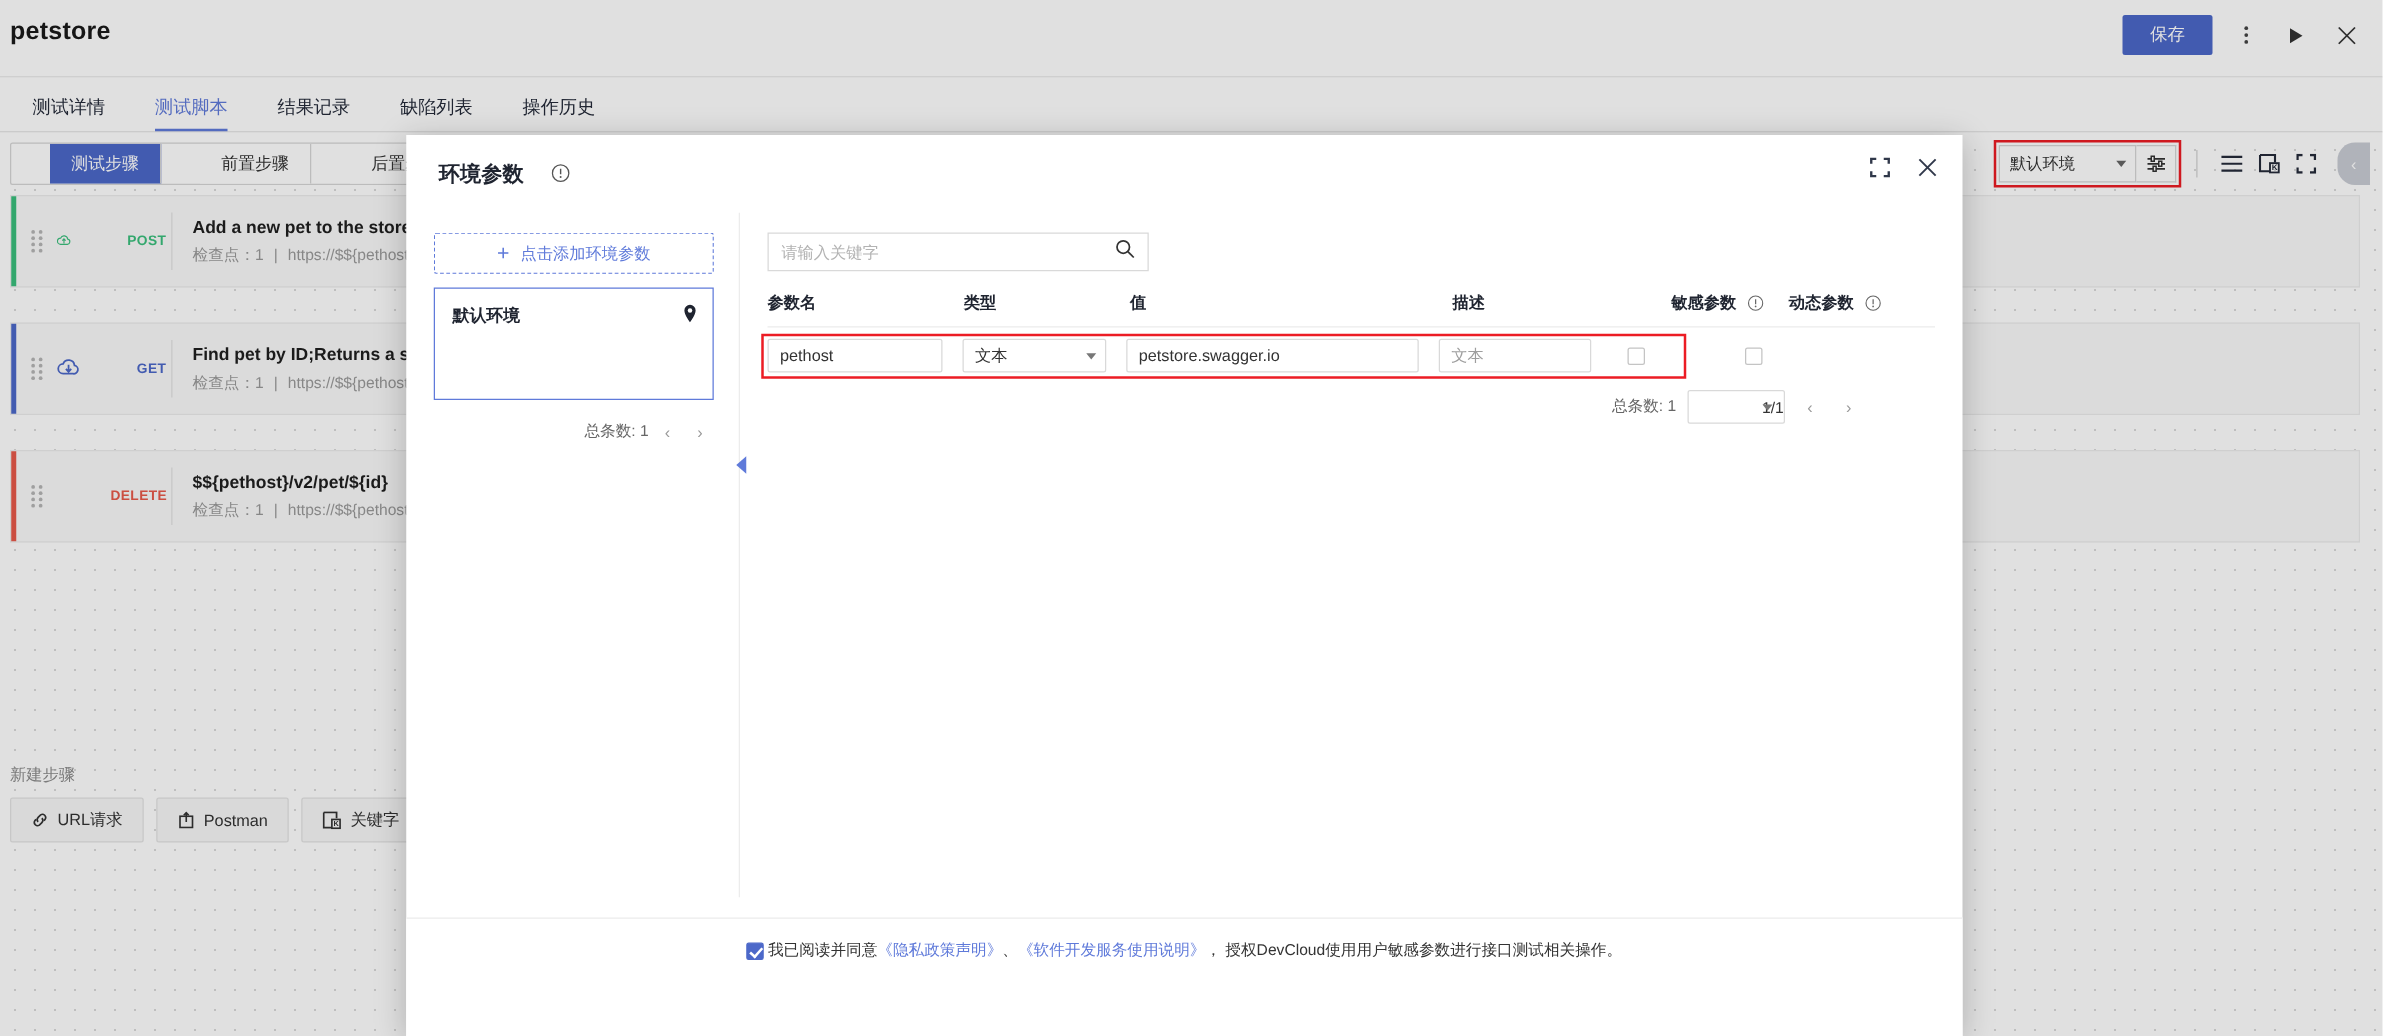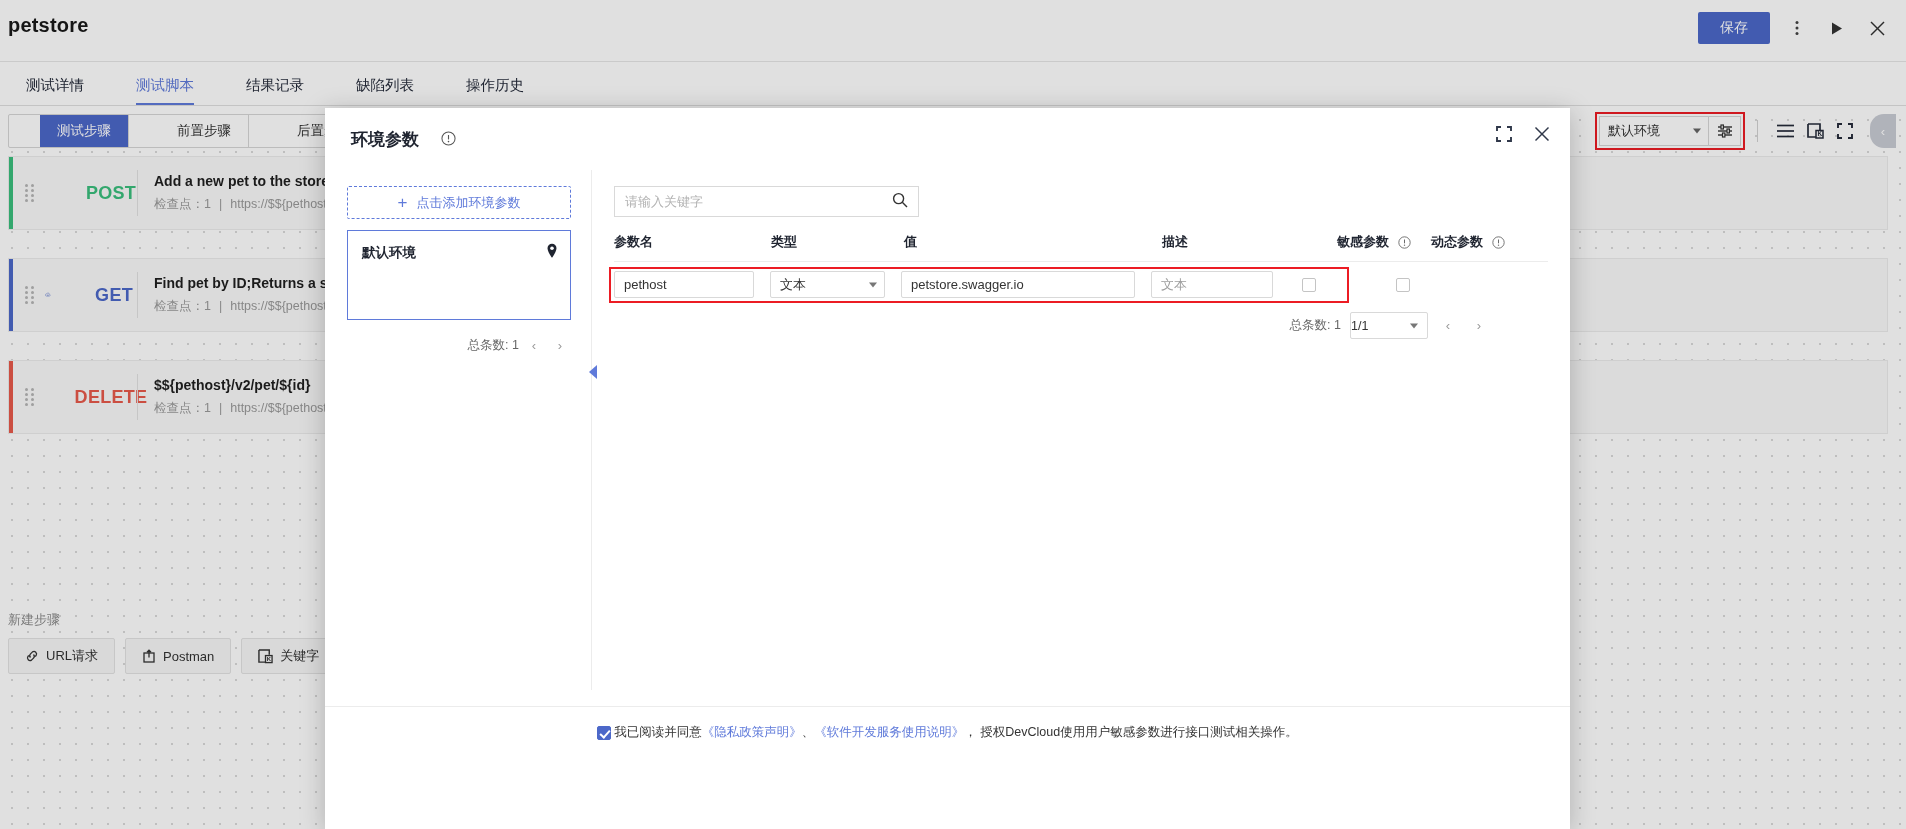--- a/index.html
+++ b/index.html
@@ -38,21 +38,21 @@
   }
   .icon-btn {
     width: 26px; height: 26px; display: flex; align-items: center;
     justify-content: center; cursor: pointer; color: #333;
   }
 
   
   .navtabs {
     position: absolute; left: 0; top: 62px; width: 1906px; height: 44px;
     background: #ffffff; border-bottom: 1px solid #e0e0e0;
-    display: flex; align-items: flex-end; padding-left: 6px; gap: 12px;
+    display: flex; align-items: flex-end; padding-left: 6px;
   }
   .navtab {
     font-size: 14.5px; color: #252b3a; padding: 0 20px 10px 20px;
     cursor: pointer; position: relative;
   }
   .navtab.active { color: #5f7ada; }
   .navtab.active::after {
     content: ""; position: absolute; left: 20px; right: 20px; bottom: 0;
     height: 2px; background: #5f7ada;
   }
@@ -128,21 +128,21 @@
   .step-accent { position: absolute; left: 0; top: 0; bottom: 0; width: 4px; }
   .grip {
     width: 12px; margin-left: 16px; display: grid;
     grid-template-columns: repeat(2, 3px); gap: 2px 3px;
   }
   .grip i { width: 3px; height: 3px; background: #b5b5b5; border-radius: 50%; display:block; }
   .method-cell {
     width: 88px; display: flex; align-items: center; justify-content: center;
     margin-left: 8px;
   }
-  .method-label { font-size: 18px; font-weight: bold; letter-spacing: .3px; padding-left: 44px; }
+  .method-label { font-size: 11px; font-weight: bold; letter-spacing: .3px; padding-left: 44px; }
   .vline { width: 1px; height: 46px; background: #e2e2e2; margin: 0 16px 0 4px; }
   .step-texts { display: flex; flex-direction: column; gap: 7px; }
   .step-title { font-size: 14px; font-weight: bold; color: #1f1f1f; }
   .step-sub { font-size: 12.5px; color: #9a9a9a; }
   .step-sub .sep { margin: 0 8px; }
 
   
   .newstep-label {
     position: absolute; left: 8px; top: 505px; font-size: 13px; color: #8c8c8c;
   }
@@ -276,28 +276,28 @@
   }
   .cb-cell-sens { width: 94px; display: flex; justify-content: flex-start; padding-left: 13px; }
   .cb-cell-dyn  { width: 100px; display: flex; justify-content: flex-start; padding-left: 13px; }
 
   .tbl-pager {
     margin-top: 14px; display: flex; align-items: center; justify-content: flex-end;
     gap: 9px; font-size: 12.5px; color: #666; padding-right: 58px;
   }
   .page-sel {
     position: relative; width: 78px; height: 27px; border: 1px solid #d9d9d9;
-    display: flex; align-items: center; justify-content: flex-start;
+    display: flex; align-items: center; justify-content: flex-end;
     font-size: 12.5px; color: #333; cursor: pointer; border-radius: 2px;
   }
   .page-sel .sel-caret { right: 9px; }
 
   
   .modal-foot {
-    flex: none; height: 123px; border-top: 1px solid #ececec;
+    flex: none; height: 95px; border-top: 1px solid #ececec;
     position: relative; background: #fff; margin-top: 16px;
   }
   .agree-row {
     position: absolute; left: 0; right: 0; top: 17px;
     display: flex; align-items: center; justify-content: center;
     font-size: 12.5px; color: #333;
   }
   .cb-checked {
     width: 14px; height: 14px; background: #4c68c9; border: 1px solid #4c68c9;
     border-radius: 2px; margin-right: 3px; position: relative; cursor: pointer; flex: none;

